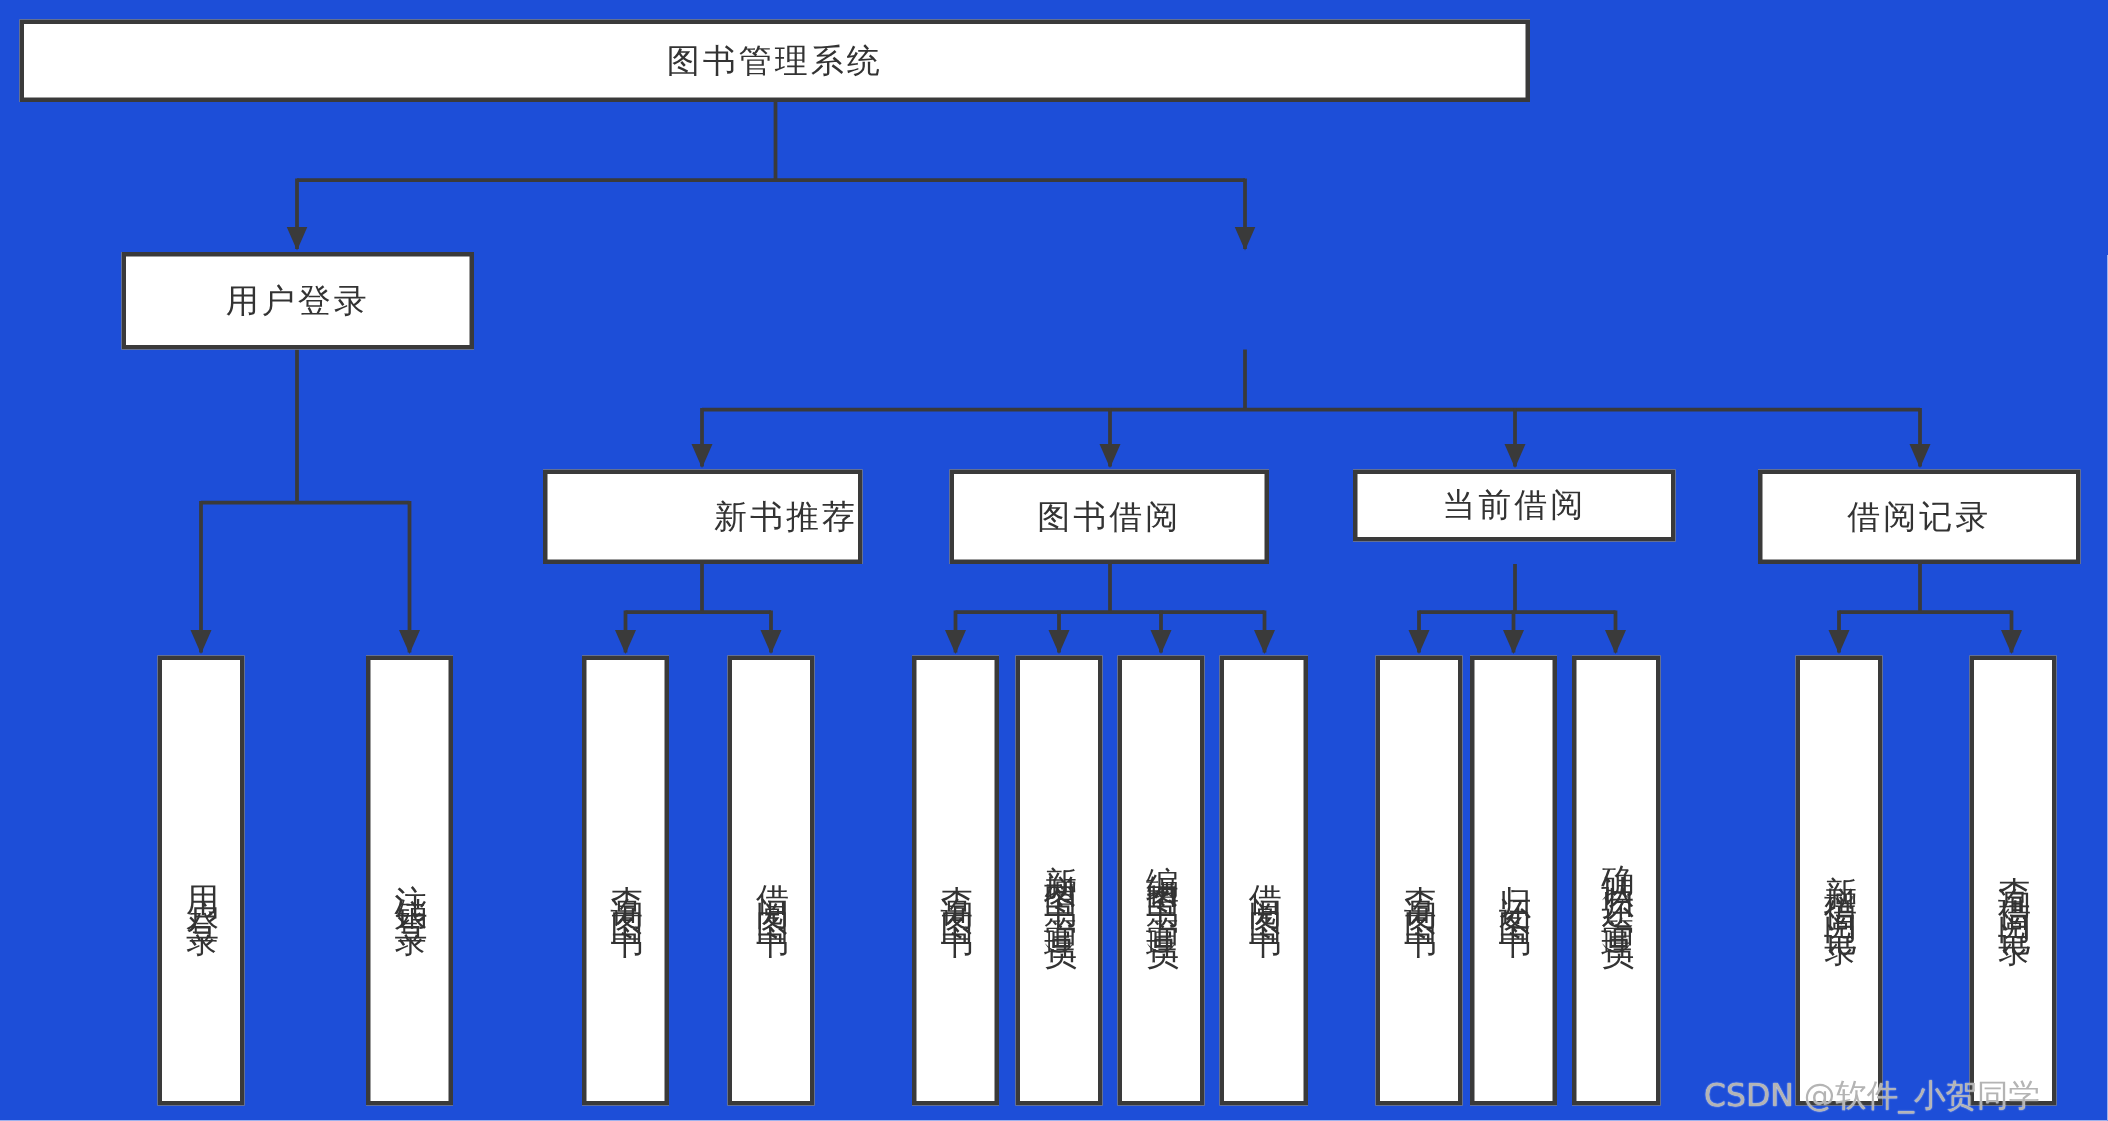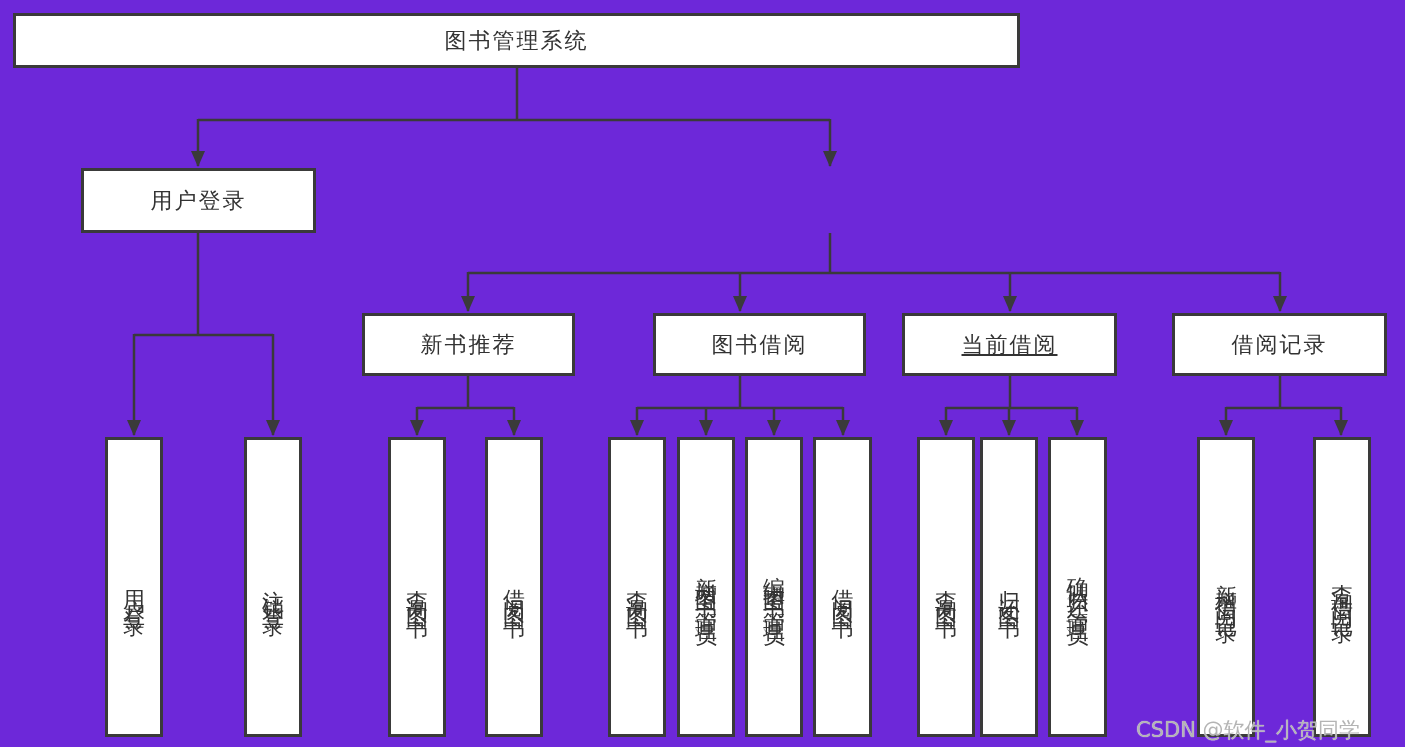--- a/index.html
+++ b/index.html
@@ -3,21 +3,21 @@
 <meta charset="utf-8">
 <style>
   :root{
     --line:#3a3a3a;
     --text:#333333;
     --watermark:#b4b4b4;
   }
   *{margin:0;padding:0;box-sizing:border-box;}
   html,body{width:1405px;height:747px;background:#ffffff;overflow:hidden;
     font-family:"DejaVu Sans","Liberation Sans",sans-serif;}
-  .stage{position:relative;width:1405px;height:747px;background:#6d28d9;}
+  .stage{position:relative;width:1405px;height:747px;background:#1d4ed8;}
   svg.wires{position:absolute;left:0;top:0;width:1405px;height:747px;color:var(--line);}
   .node{
     position:absolute;
     border:3px solid var(--line);
     background:#fff;
     color:var(--text);
     display:flex;align-items:center;justify-content:center;
     font-size:22px;
     letter-spacing:2px;
     z-index:2;
@@ -96,27 +96,27 @@
   </svg>
 
   <div class="node" style="left:13px;top:13px;width:1007px;height:55px;">
     <span>图书管理系统</span>
   </div>
 
   <div class="node" style="left:81px;top:168px;width:235px;height:65px;">
     <span>用户登录</span>
   </div>
 
-  <div class="node" style="left:362px;top:313px;width:213px;height:63px;">
+  <div class="node" style="left:362px;top:313px;width:213px;height:63px;justify-content:flex-end;">
     <span>新书推荐</span>
   </div>
-  <div class="node" style="left:633px;top:313px;width:213px;height:63px;margin-left:20px;">
+  <div class="node" style="left:633px;top:313px;width:213px;height:63px;">
     <span>图书借阅</span>
   </div>
-  <div class="node" style="left:902px;top:313px;width:215px;height:63px;text-decoration:underline;">
+  <div class="node" style="left:902px;top:313px;width:215px;height:48px;">
     <span>当前借阅</span>
   </div>
   <div class="node" style="left:1172px;top:313px;width:215px;height:63px;">
     <span>借阅记录</span>
   </div>
 
   <div class="node vertical" style="left:105px;top:437px;width:58px;height:300px;">
     <span>用户登录</span>
   </div>
   <div class="node vertical" style="left:244px;top:437px;width:58px;height:300px;">

